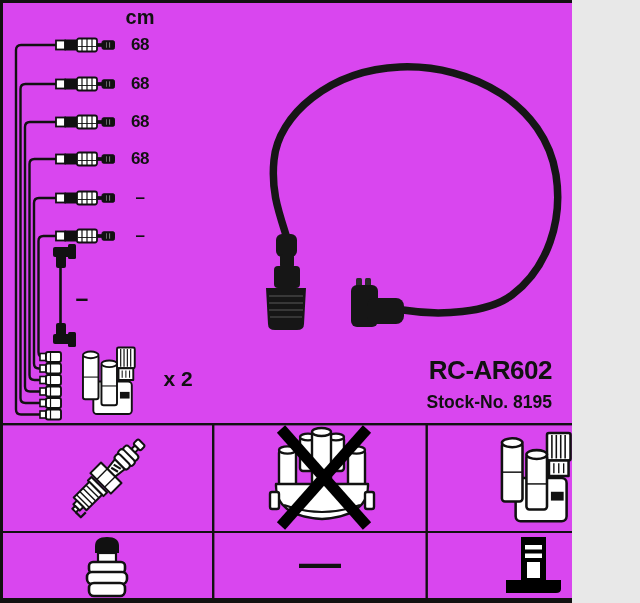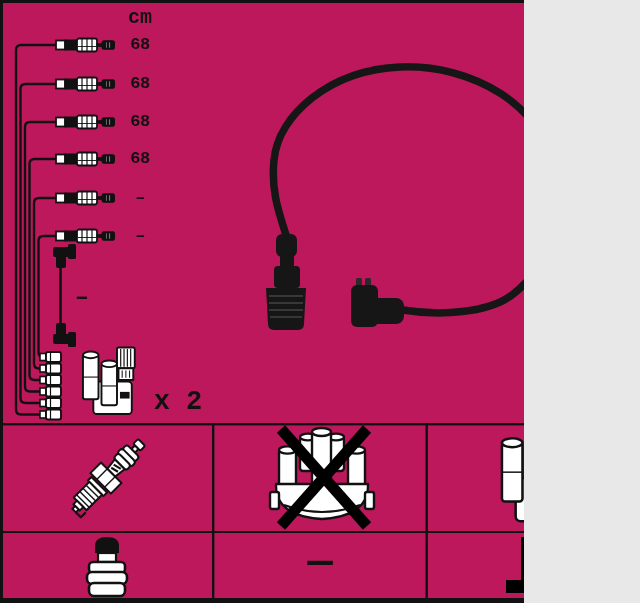--- a/index.html
+++ b/index.html
@@ -1,30 +1,30 @@
 <!DOCTYPE html>
 <html><head>
 <meta charset="utf-8">
 <style>
   html,body{margin:0;padding:0;background:#e8e8e8;}
   .page{
-    position:relative;width:524px;height:603px;background:#be185d;
-    font-family:Liberation Mono, monospace;overflow:hidden;
+    position:relative;width:572px;height:603px;background:#d946ef;
+    font-family:Liberation Sans, sans-serif;overflow:hidden;
   }
   .page svg{position:absolute;left:0;top:0;z-index:1;}
   .txt{
     position:absolute;z-index:2;color:#111;font-weight:bold;
     text-align:center;white-space:nowrap;
   }
   .unit-header{left:114px;top:6px;width:52px;font-size:20px;}
   .len{left:112px;width:56px;height:28px;line-height:28px;font-size:17px;letter-spacing:-0.5px;}
   .len0{top:31px;} .len1{top:70px;} .len2{top:108px;} .len3{top:145px;}
   .len4{top:184px;} .len5{top:222px;}
   .king-dash{left:62px;top:284px;width:40px;height:28px;line-height:28px;font-size:23px;}
-  .qty{left:146px;top:367px;width:64px;font-size:27px;margin-top:20px;}
+  .qty{left:146px;top:367px;width:64px;font-size:21px;}
   .code{right:20px;top:355px;text-align:right;font-size:26px;letter-spacing:-0.5px;}
   .stock{right:20px;top:392px;text-align:right;font-size:17.5px;}
   .legend-dash{left:279px;top:543px;width:82px;height:44px;line-height:40px;font-size:42px;}
   .cell{position:absolute;z-index:3;}
 </style>
 </head>
 <body>
 
 <div class="page">
 
@@ -222,20 +222,22 @@
 
 <div class="txt unit-header">cm</div>
 <div class="txt len len0">68</div>
 <div class="txt len len1">68</div>
 <div class="txt len len2">68</div>
 <div class="txt len len3">68</div>
 <div class="txt len len4">–</div>
 <div class="txt len len5">–</div>
 <div class="txt king-dash">–</div>
 <div class="txt qty">x 2</div>
+<div class="txt code">RC-AR602</div>
+<div class="txt stock">Stock-No. 8195</div>
 <div class="txt legend-dash">—</div>
 
 <div class="cell" style="left:3px;top:425px;width:209px;height:106px;"></div>
 <div class="cell" style="left:214px;top:425px;width:211px;height:106px;"></div>
 <div class="cell" style="left:428px;top:425px;width:209px;height:106px;"></div>
 <div class="cell" style="left:3px;top:533px;width:209px;height:65px;"></div>
 <div class="cell" style="left:214px;top:533px;width:211px;height:65px;"></div>
 <div class="cell" style="left:428px;top:533px;width:209px;height:65px;"></div>
 
 </div>

